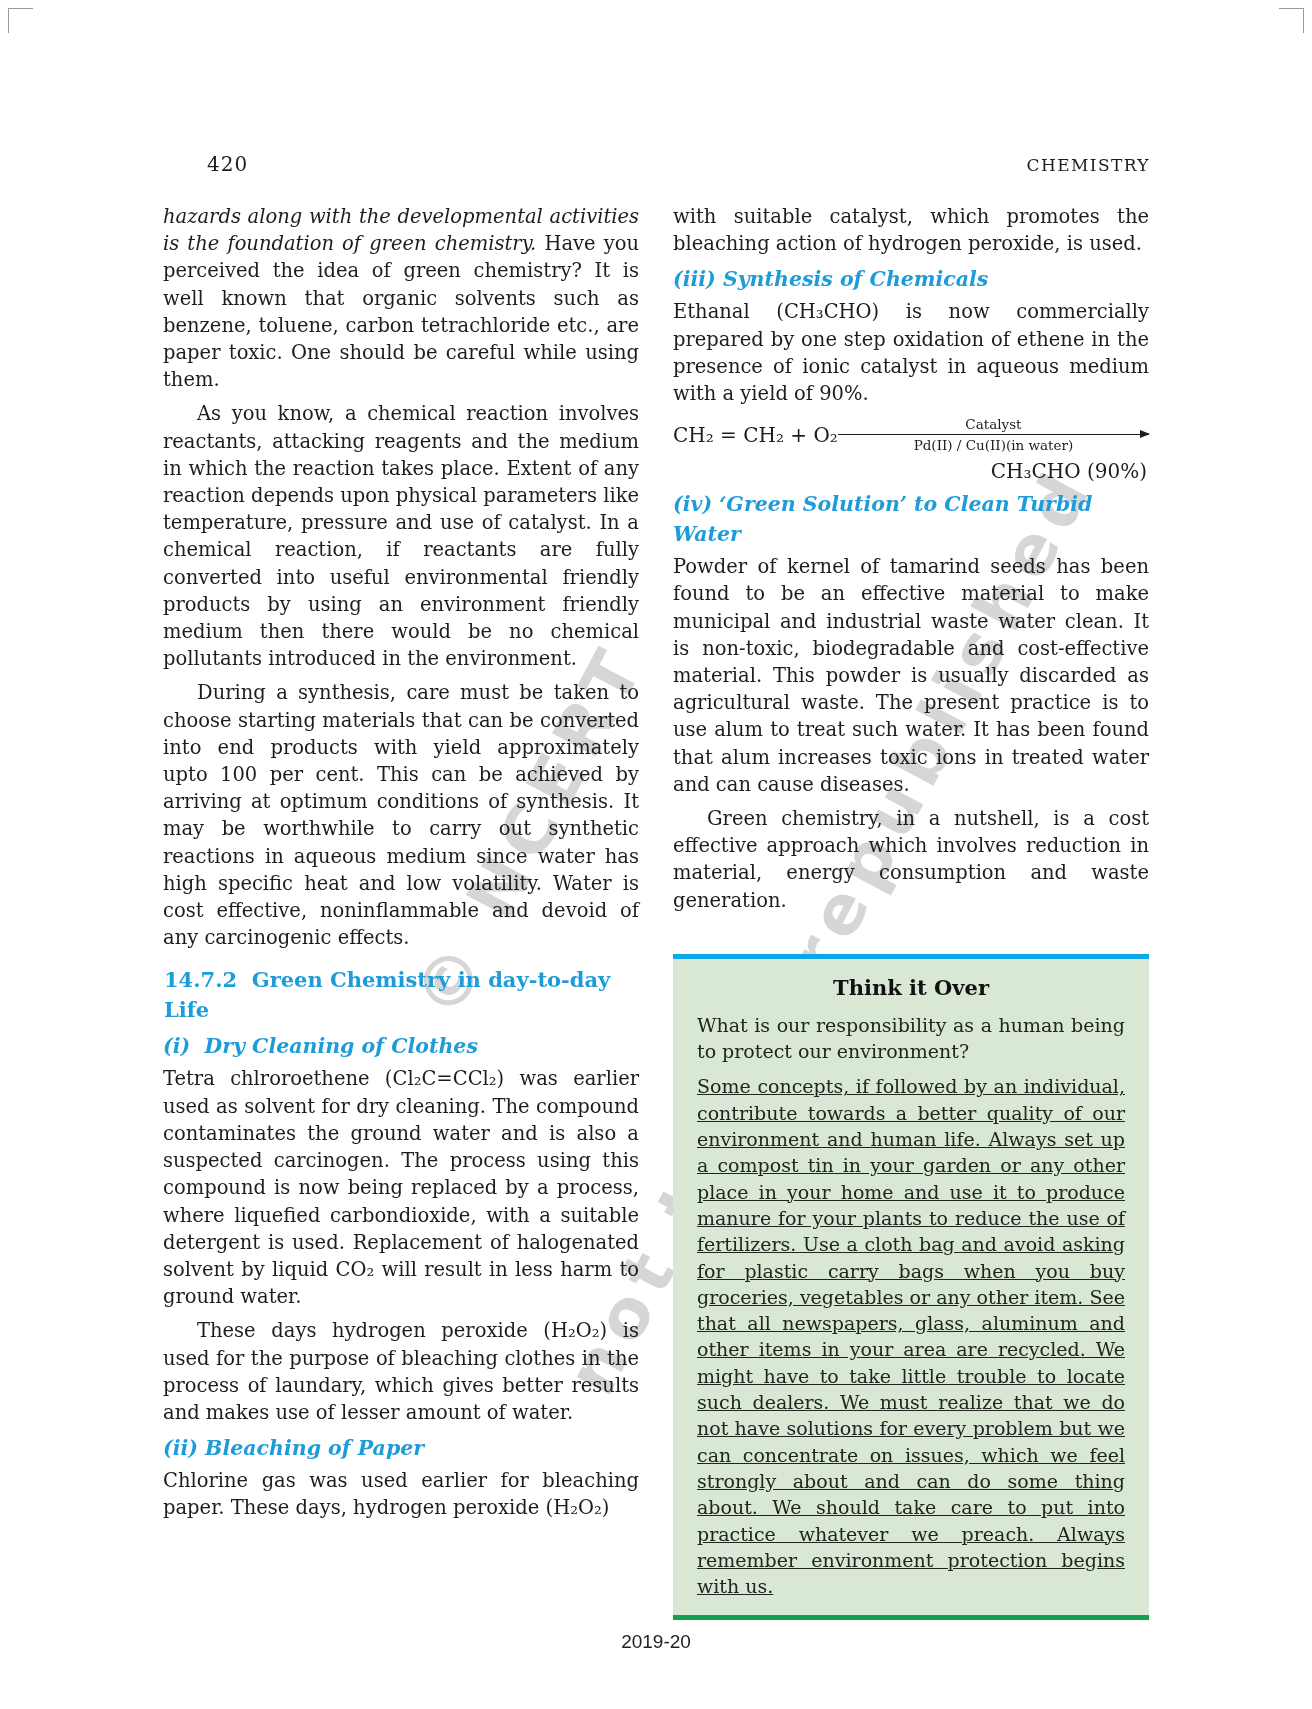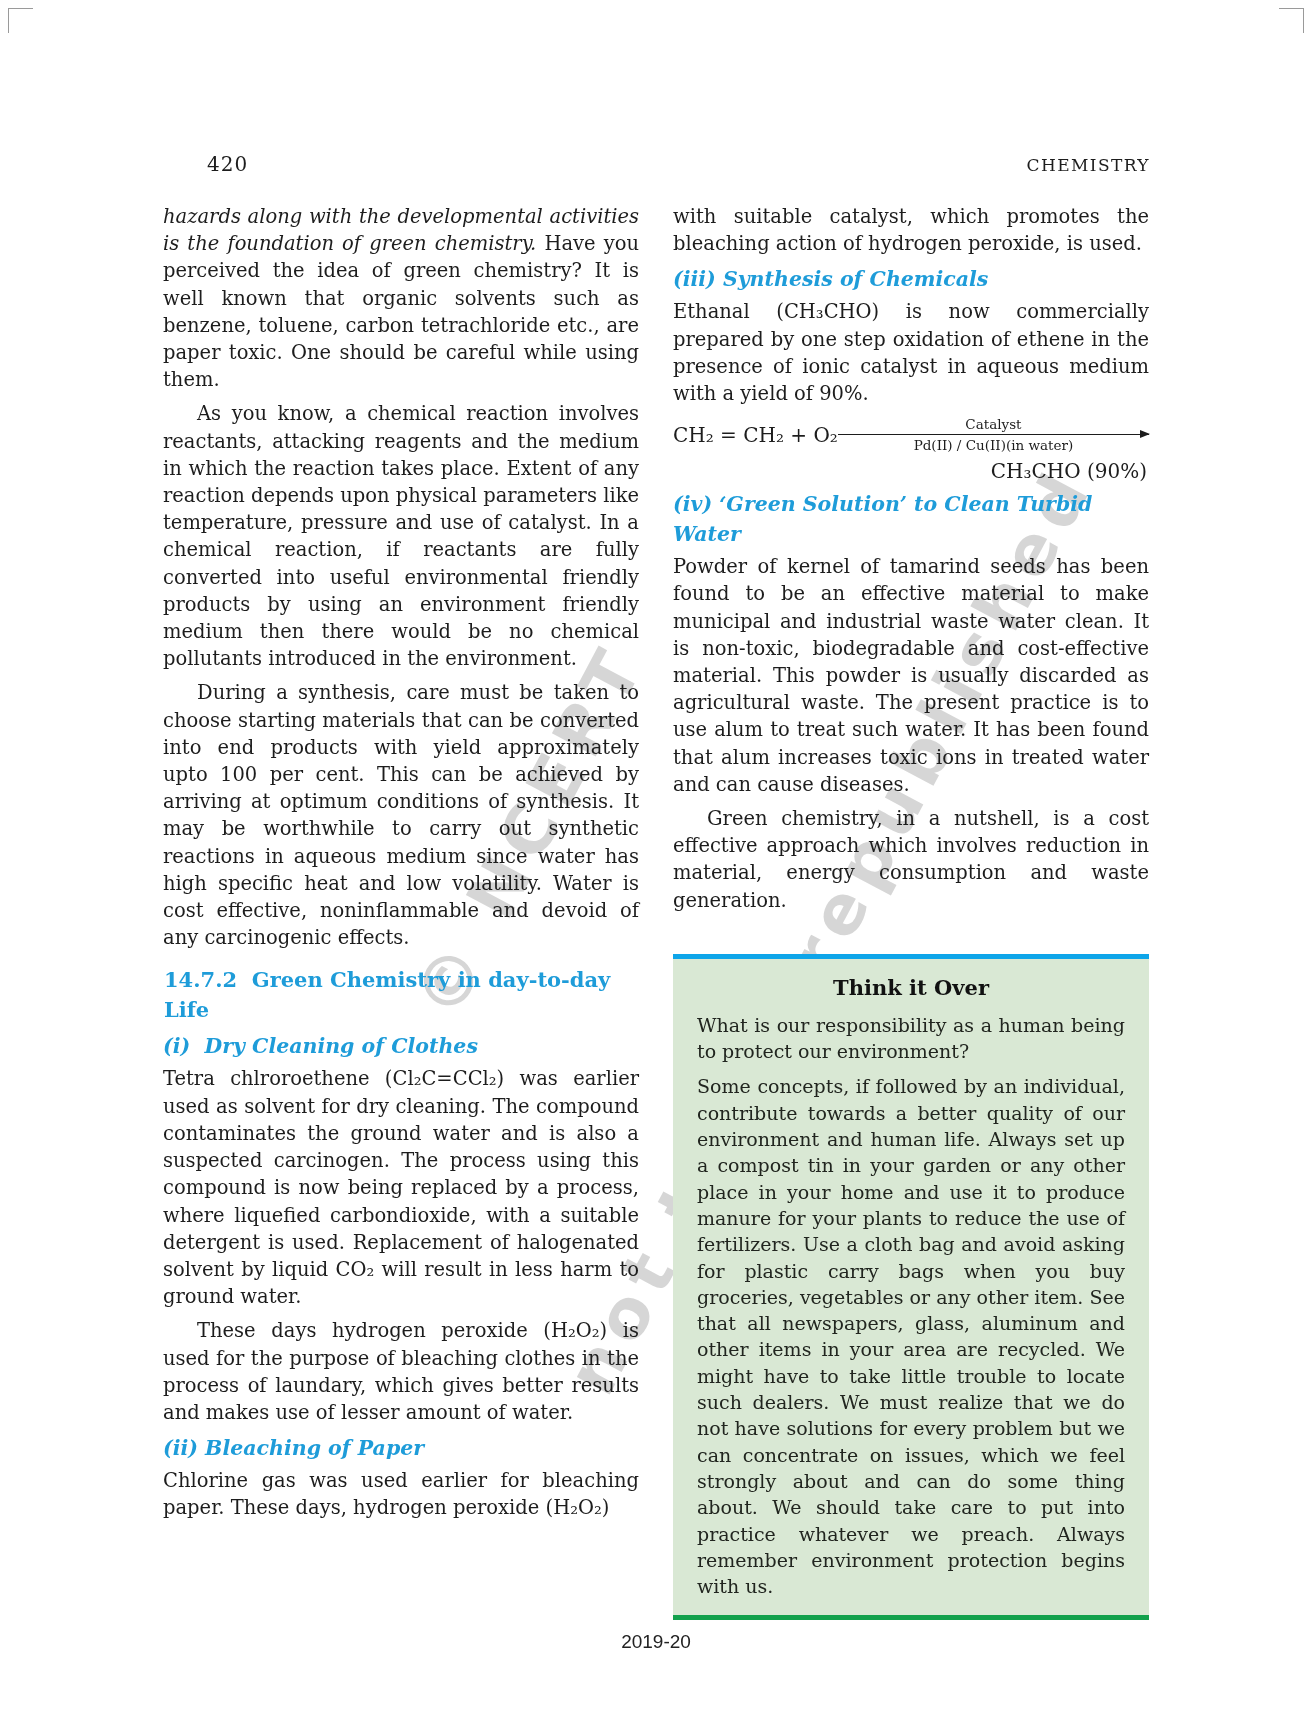--- a/index.html
+++ b/index.html
@@ -90,21 +90,21 @@
       box-sizing: border-box;
     }
     .box-title {
       text-align: center; font-size: 21px; font-weight: bold;
       color: #111; margin: 4px 0 12px 0;
     }
     .box-text {
       font-size: 19px; line-height: 26.3px; text-align: justify;
       color: #21251f; margin: 0 0 9px 0;
     }
-    .box-text:last-child { margin-bottom: 0; }
+    .box-text:last-child { margin-bottom: 0; text-decoration: underline; }
 
     .page-footer {
       position: absolute; bottom: 56px; left: 0; width: 100%;
       text-align: center;
       font-family: "Liberation Sans", sans-serif;
       font-size: 19px; color: #222;
       z-index: 1;
     }
   </style>
 </head>

